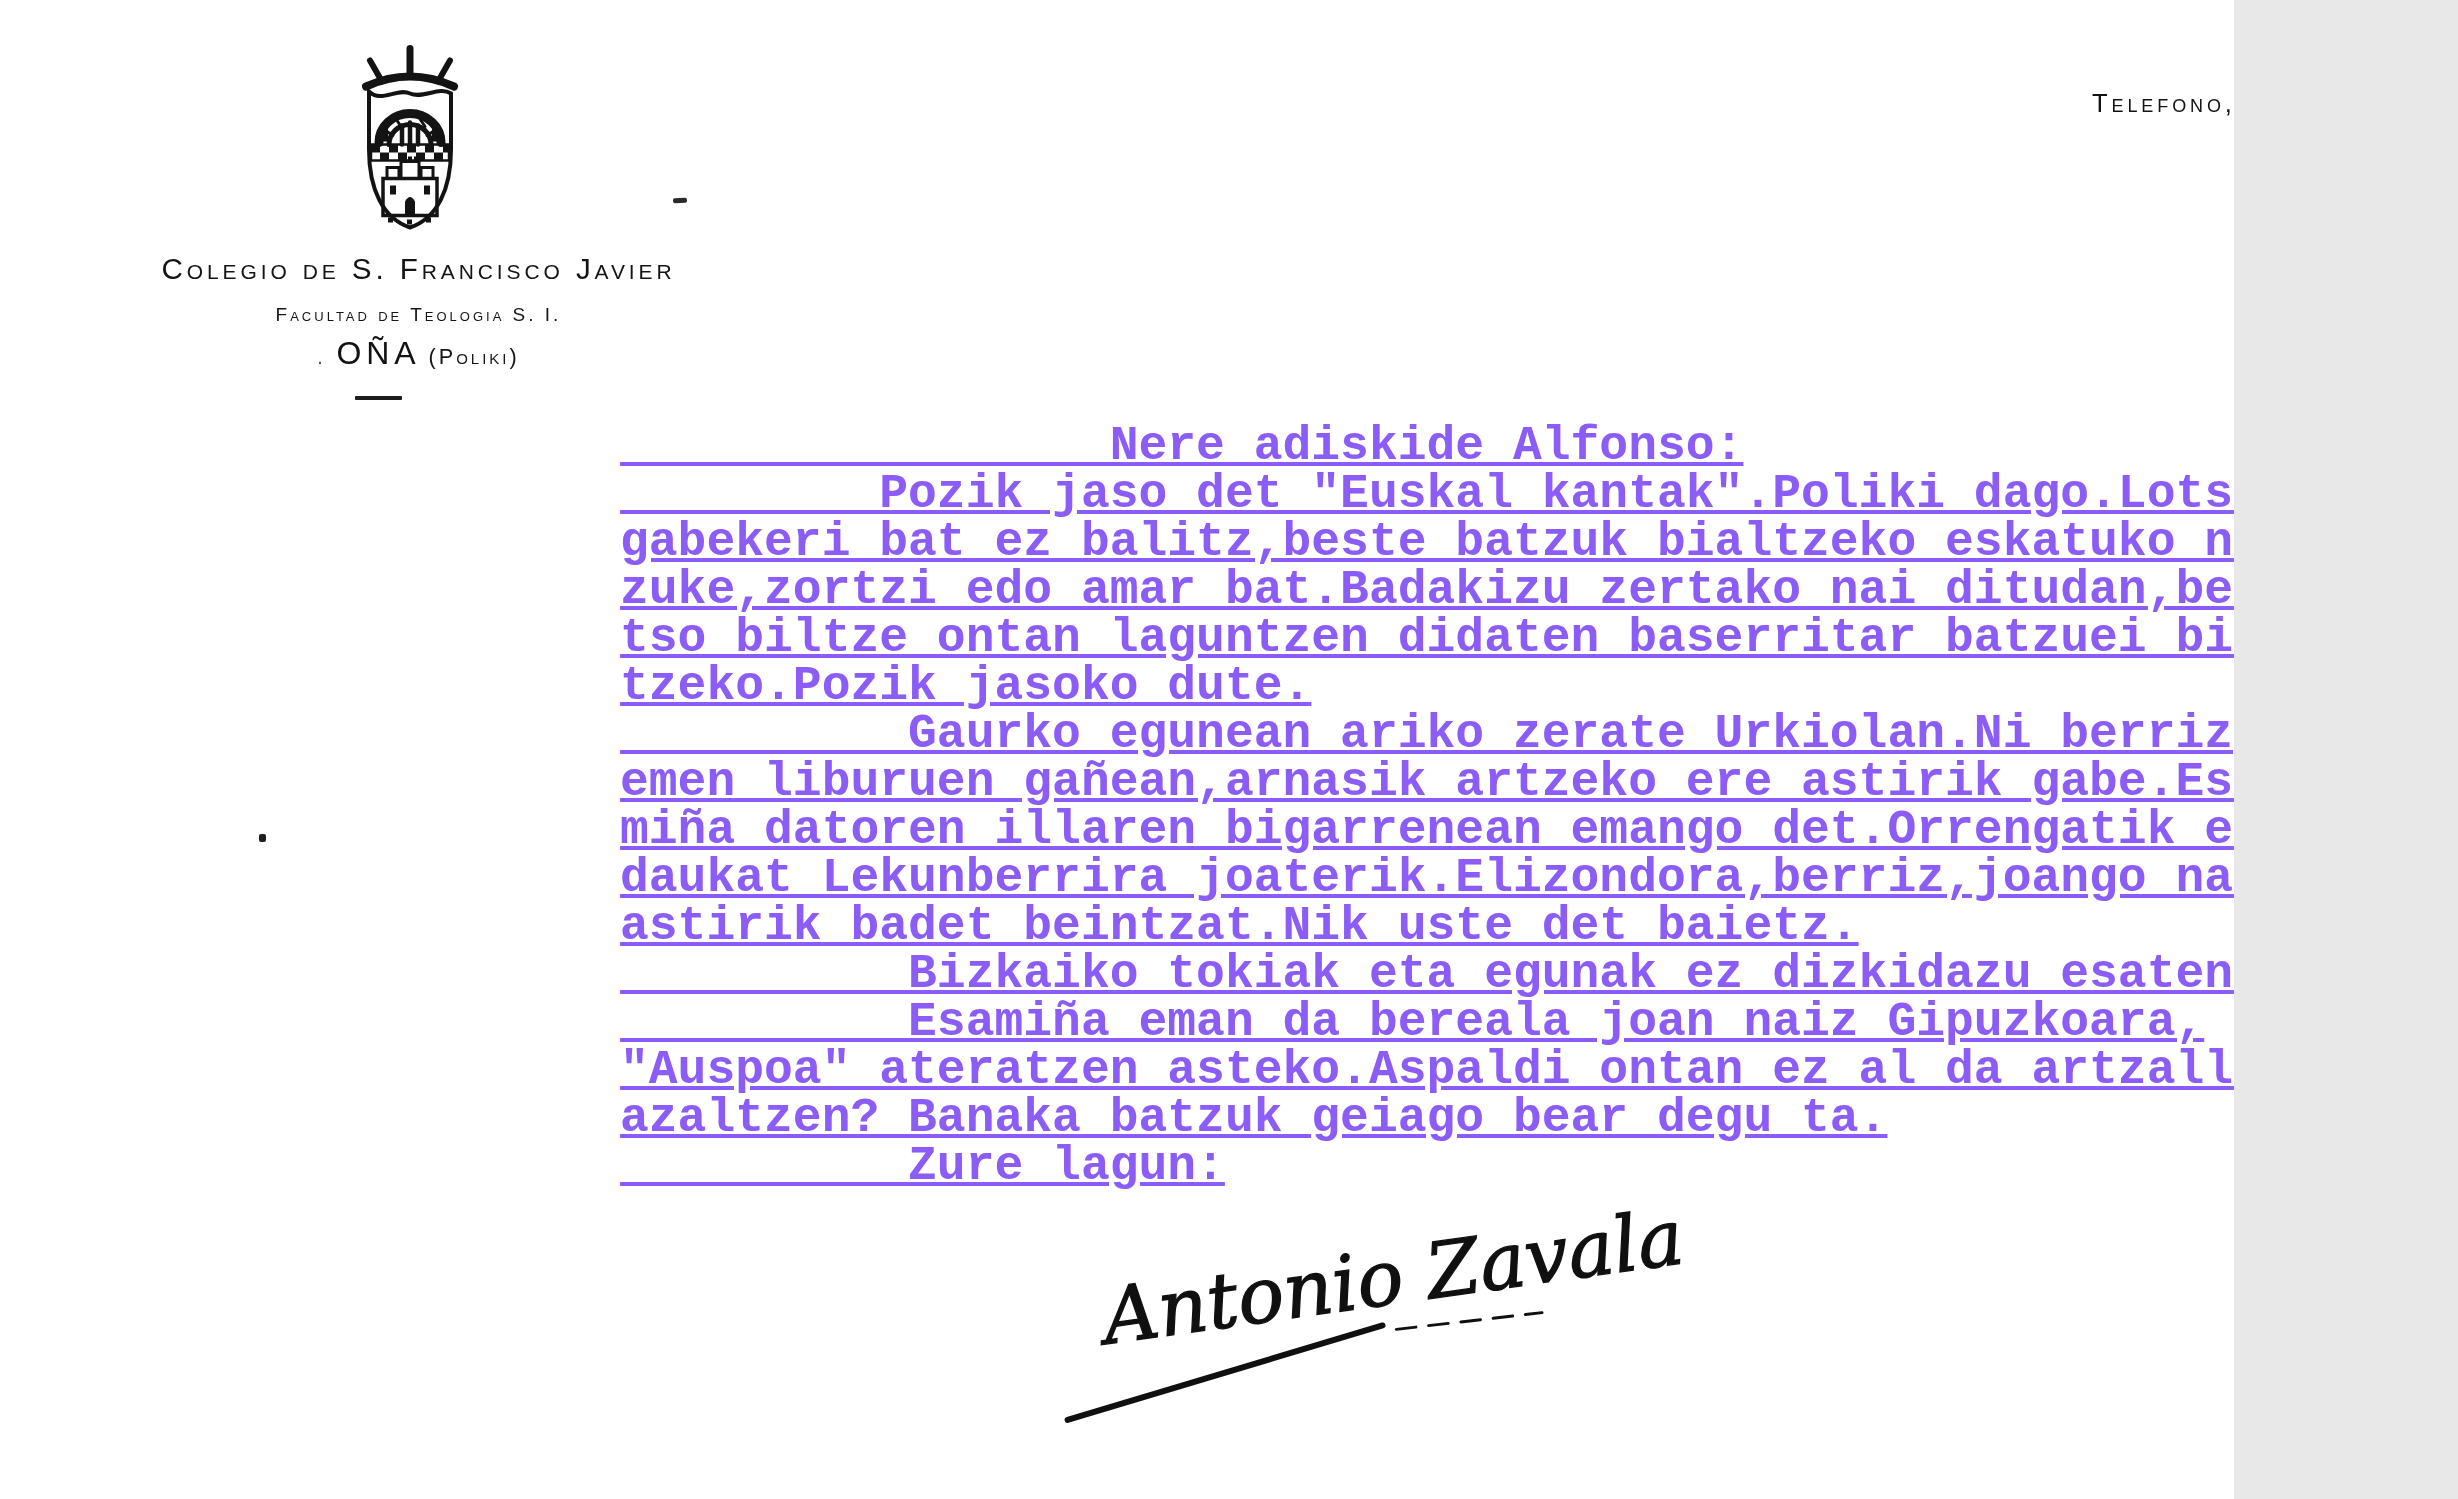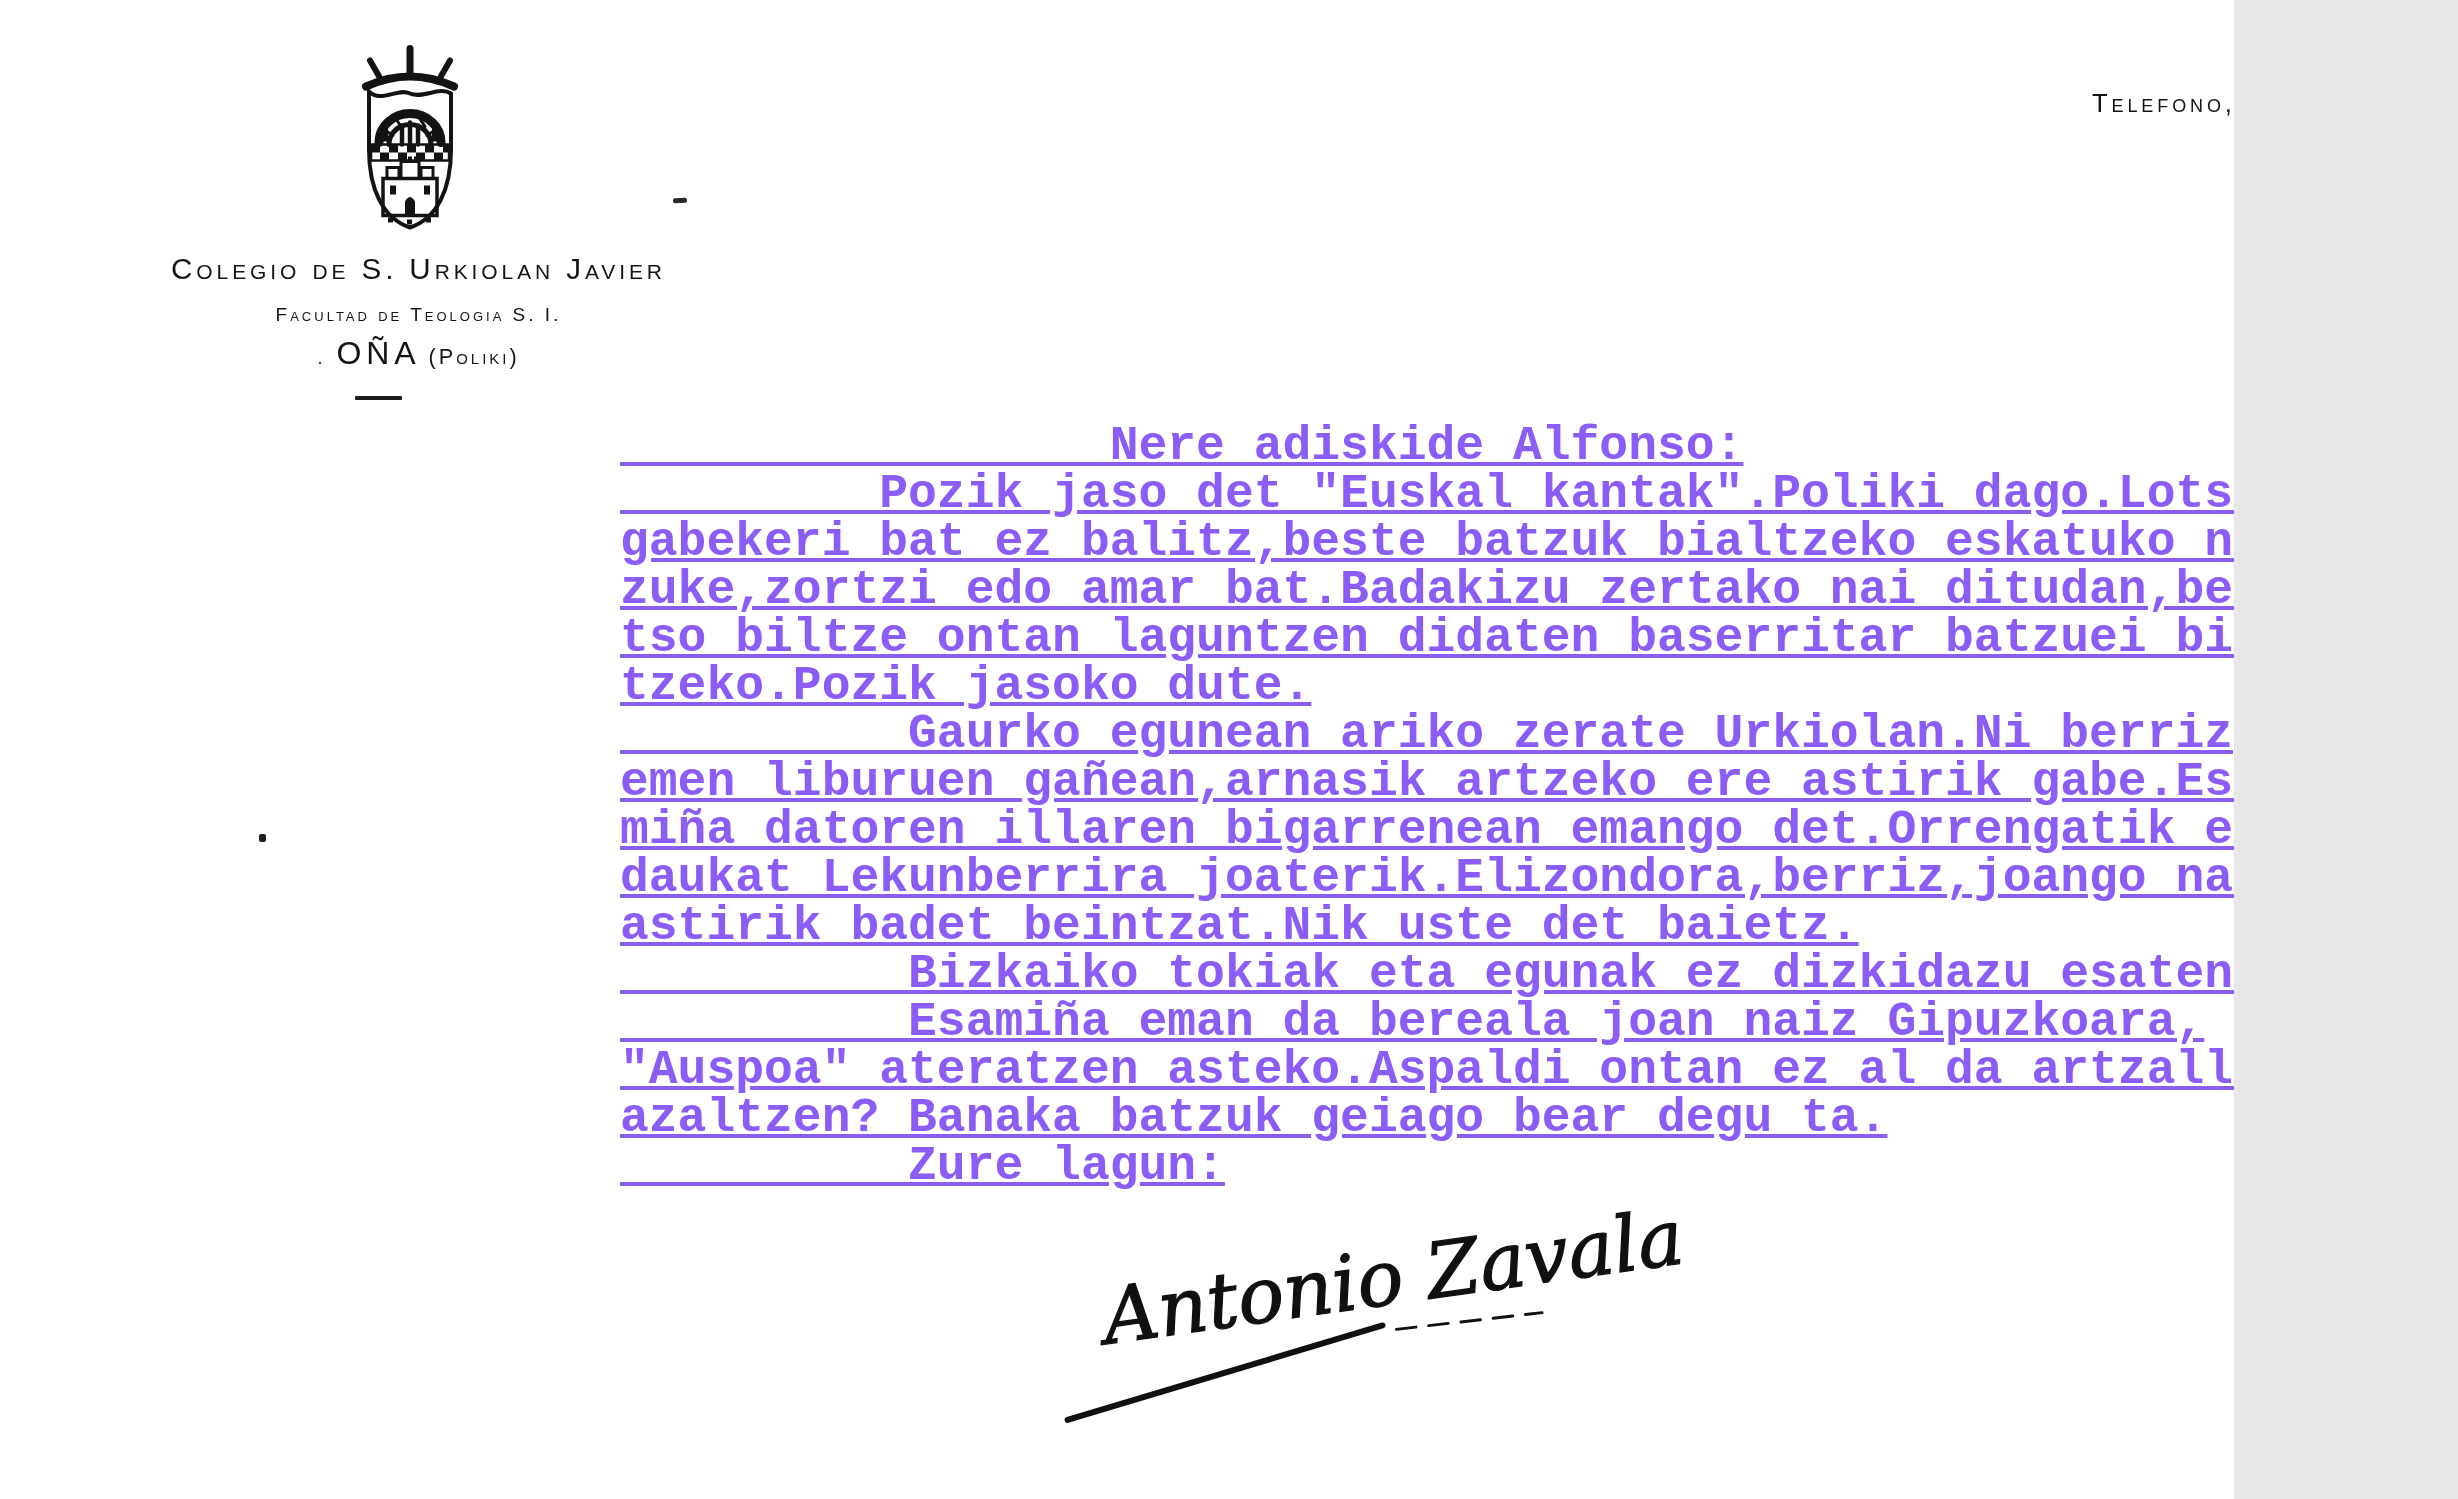--- a/index.html
+++ b/index.html
@@ -114,21 +114,21 @@
       <path d="M50 172 L50 158 Q55 149 60 158 L60 172 Z" fill="#131313" stroke="none"></path>
       <rect x="35" y="142" width="6" height="9" fill="#131313" stroke="none"></rect>
       <rect x="69" y="142" width="6" height="9" fill="#131313" stroke="none"></rect>
       <rect x="33" y="174" width="5" height="5" fill="#131313" stroke="none"></rect>
       <rect x="52" y="176" width="5" height="5" fill="#131313" stroke="none"></rect>
       <rect x="71" y="174" width="5" height="5" fill="#131313" stroke="none"></rect>
     </g>
   </svg>
 
   <div class="letterhead">
-    <div class="lh-institution">Colegio de S. Urkiolan Javier</div>
+    <div class="lh-institution">Colegio de S. Francisco Javier</div>
     <div class="lh-faculty">Facultad de Teologia S. I.</div>
     <div class="lh-location">
       <span class="lh-dot">.</span><span class="lh-town">Oña</span><span class="lh-region">(Poliki)</span>
     </div>
   </div>
   <div class="lh-rule"></div>
 
 
   <pre class="body-text">                 Nere adiskide Alfonso:
          Pozik jaso det "Euskal kantak".Poliki dago.Lotsa-

